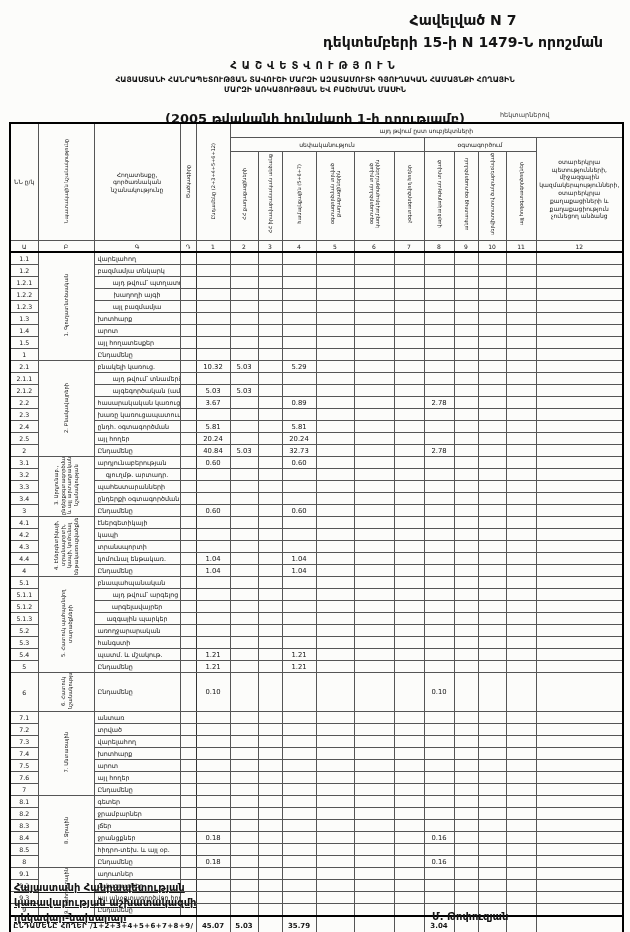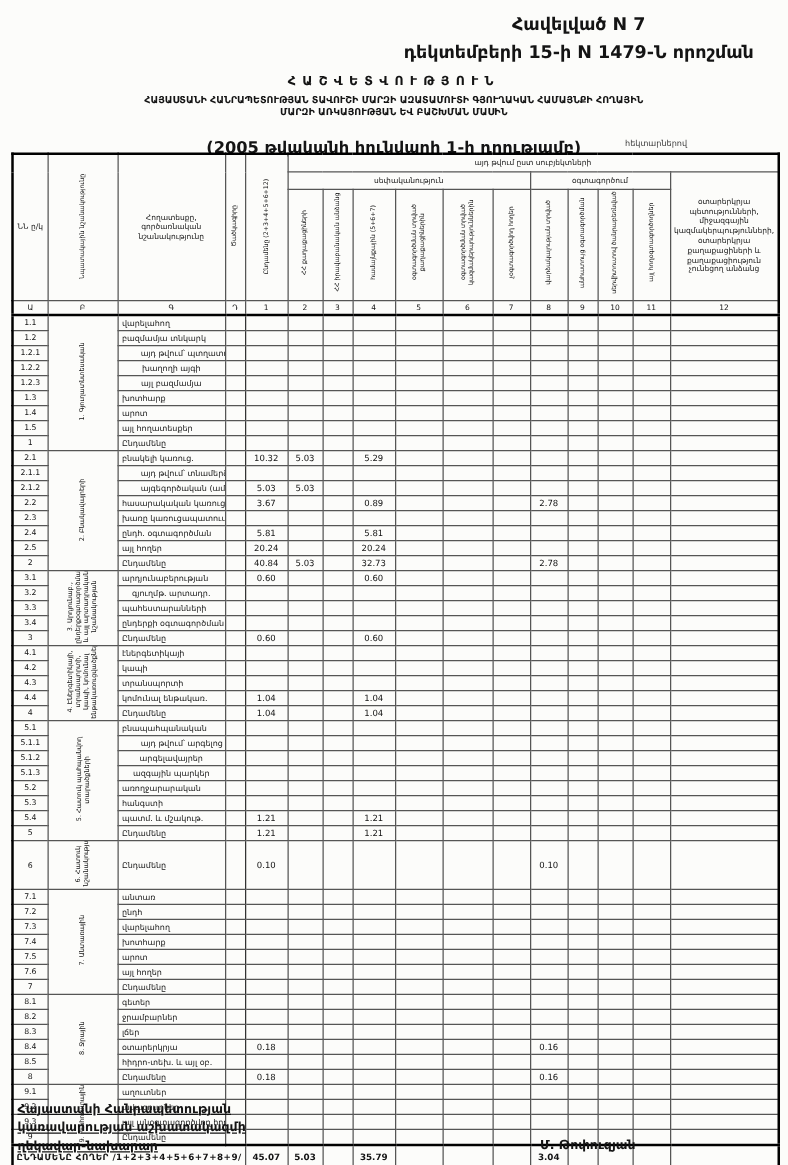--- a/index.html
+++ b/index.html
@@ -766,21 +766,21 @@
         <td class="val"></td>
         <td class="val"></td>
         <td class="val"></td>
         <td class="val"></td>
         <td class="val"></td>
         <td class="val"></td>
         <td class="val"></td>
       </tr>
       <tr>
         <td class="num">7.2</td>
-        <td class="lbl">ընդհ</td>
+        <td class="lbl">տրված</td>
         <td class="code"></td>
         <td class="val c1"></td>
         <td class="val"></td>
         <td class="val"></td>
         <td class="val"></td>
         <td class="val"></td>
         <td class="val"></td>
         <td class="val"></td>
         <td class="val"></td>
         <td class="val"></td>
@@ -920,21 +920,21 @@
         <td class="val"></td>
         <td class="val"></td>
         <td class="val"></td>
         <td class="val"></td>
         <td class="val"></td>
         <td class="val"></td>
         <td class="val"></td>
       </tr>
       <tr>
         <td class="num">8.4</td>
-        <td class="lbl">օտարերկրյա</td>
+        <td class="lbl">ջրանցքներ</td>
         <td class="code"></td>
         <td class="val c1">0.18</td>
         <td class="val"></td>
         <td class="val"></td>
         <td class="val"></td>
         <td class="val"></td>
         <td class="val"></td>
         <td class="val"></td>
         <td class="val">0.16</td>
         <td class="val"></td>

